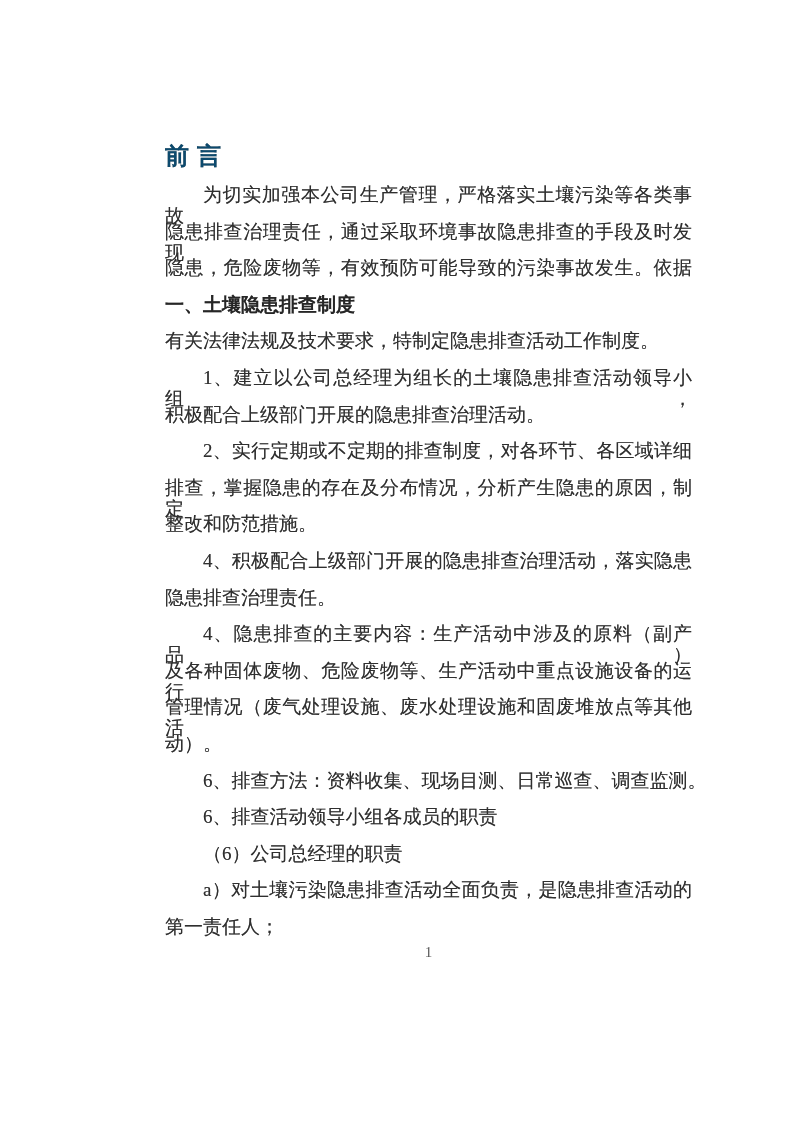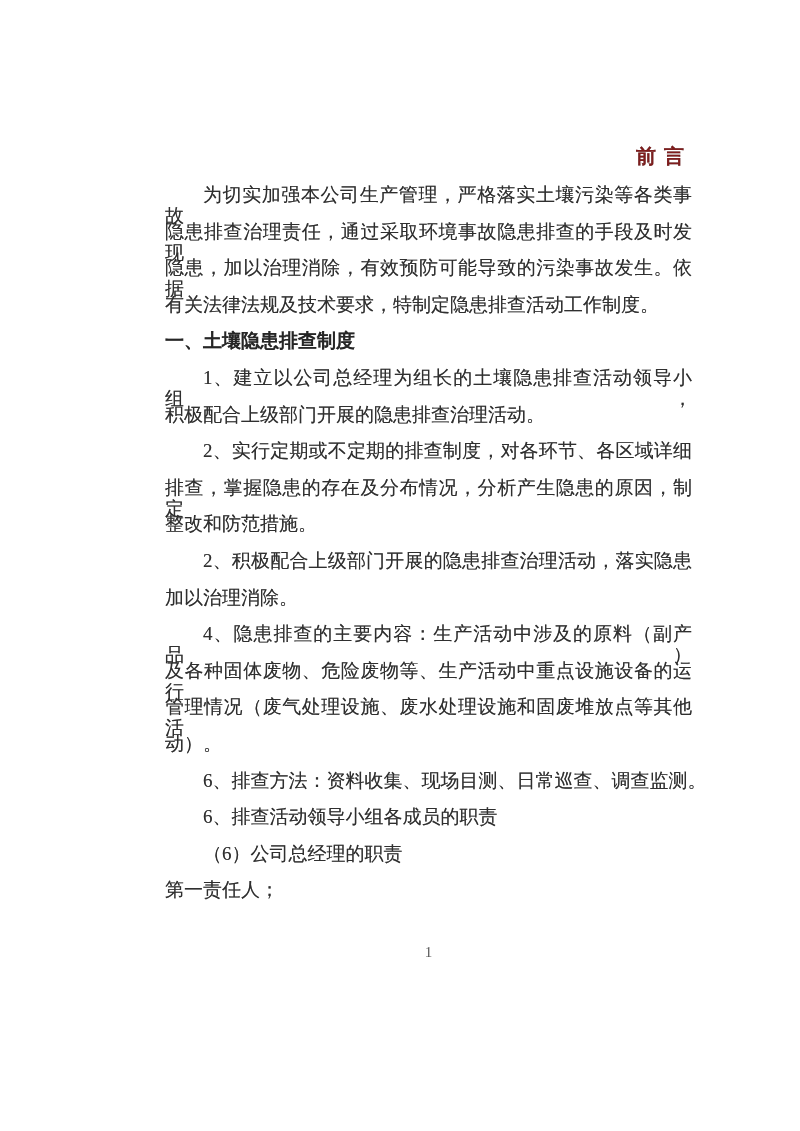--- a/index.html
+++ b/index.html
@@ -16,28 +16,28 @@
     font-family: "Liberation Serif", "DejaVu Serif", serif;
     color: #2f2f2f;
   }
   .doc {
     position: absolute;
     left: 165px;
     top: 136px;
     width: 527px;
   }
   .doc-title {
-    text-align: right;
-    font-size: 20px;
+    text-align: left;
+    font-size: 24px;
     font-weight: bold;
     letter-spacing: 8px;
     line-height: 40px;
     height: 40px;
     margin-bottom: 8px;
-    color: #7f1d1d;
+    color: #0c4a6e;
     text-shadow: 0 0 0.6px rgba(20,20,20,0.55);
   }
   .ln {
     font-size: 19px;
     height: 36.6px;
     line-height: 21px;
     white-space: nowrap;
     text-shadow: 0 0 0.5px rgba(30,30,30,0.5);
   }
   .ln.ind { text-indent: 2em; }
@@ -63,34 +63,35 @@
 </style>
 </head>
 <body>
 
 <div class="page">
   <div class="doc">
     <div class="doc-title">前言</div>
 
     <div class="ln ind j">为切实加强本公司生产管理，严格落实土壤污染等各类事故</div>
     <div class="ln j">隐患排查治理责任，通过采取环境事故隐患排查的手段及时发现</div>
-    <div class="ln j">隐患，加以治理消除，有效预防可能导致的污染事故发生。依据</div>
+    <div class="ln j">隐患，危险废物等，有效预防可能导致的污染事故发生。依据</div>
+    <div class="ln hd">一、土壤隐患排查制度</div>
     <div class="ln">有关法律法规及技术要求，特制定隐患排查活动工作制度。</div>
-    <div class="ln hd">一、土壤隐患排查制度</div>
     <div class="ln ind j">1、建立以公司总经理为组长的土壤隐患排查活动领导小组，</div>
     <div class="ln">积极配合上级部门开展的隐患排查治理活动。</div>
     <div class="ln ind j">2、实行定期或不定期的排查制度，对各环节、各区域详细</div>
     <div class="ln j">排查，掌握隐患的存在及分布情况，分析产生隐患的原因，制定</div>
     <div class="ln">整改和防范措施。</div>
-    <div class="ln ind j">2、积极配合上级部门开展的隐患排查治理活动，落实隐患</div>
-    <div class="ln">加以治理消除。</div>
+    <div class="ln ind j">4、积极配合上级部门开展的隐患排查治理活动，落实隐患</div>
+    <div class="ln">隐患排查治理责任。</div>
     <div class="ln ind j">4、隐患排查的主要内容：生产活动中涉及的原料（副产品）</div>
     <div class="ln j">及各种固体废物、危险废物等、生产活动中重点设施设备的运行</div>
     <div class="ln j">管理情况（废气处理设施、废水处理设施和固废堆放点等其他活</div>
     <div class="ln">动）。</div>
     <div class="ln ind">6、排查方法：资料收集、现场目测、日常巡查、调查监测。</div>
     <div class="ln ind">6、排查活动领导小组各成员的职责</div>
     <div class="ln ind">（6）公司总经理的职责</div>
+    <div class="ln ind j">a）对土壤污染隐患排查活动全面负责，是隐患排查活动的</div>
     <div class="ln">第一责任人；</div>
   </div>
 
   <div class="page-number">1</div>
 </div>
 
 </body></html>

